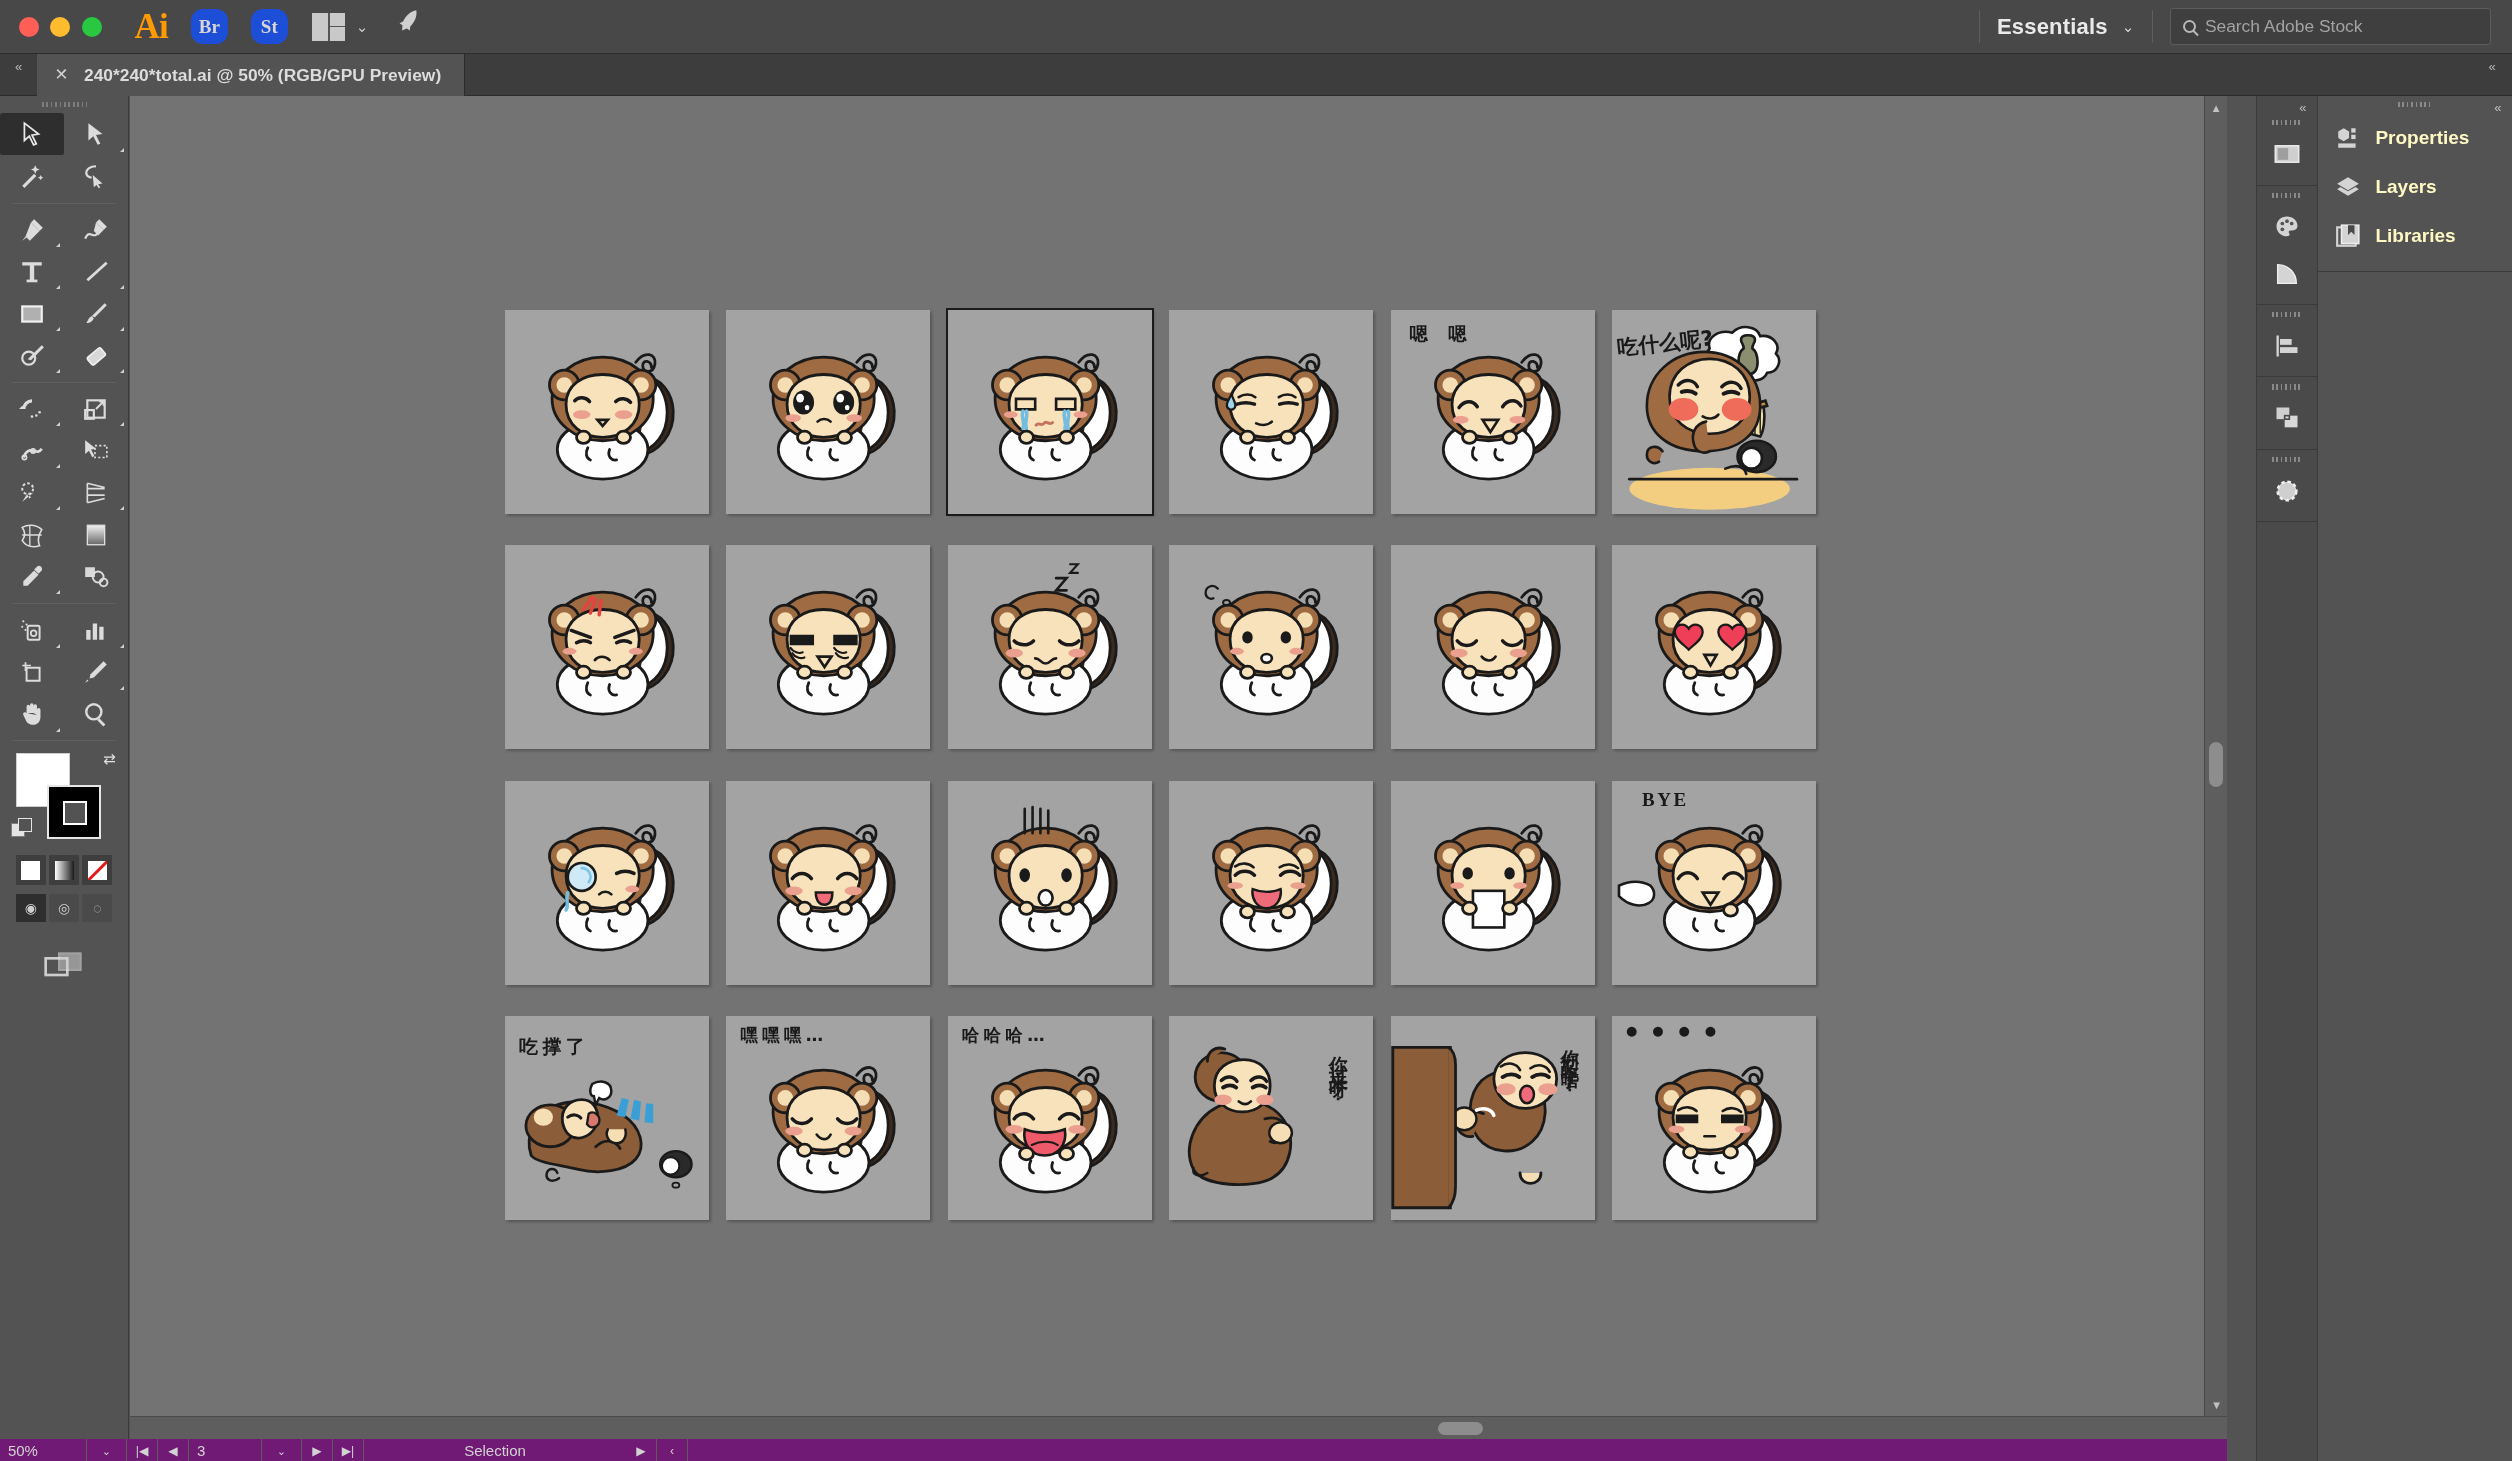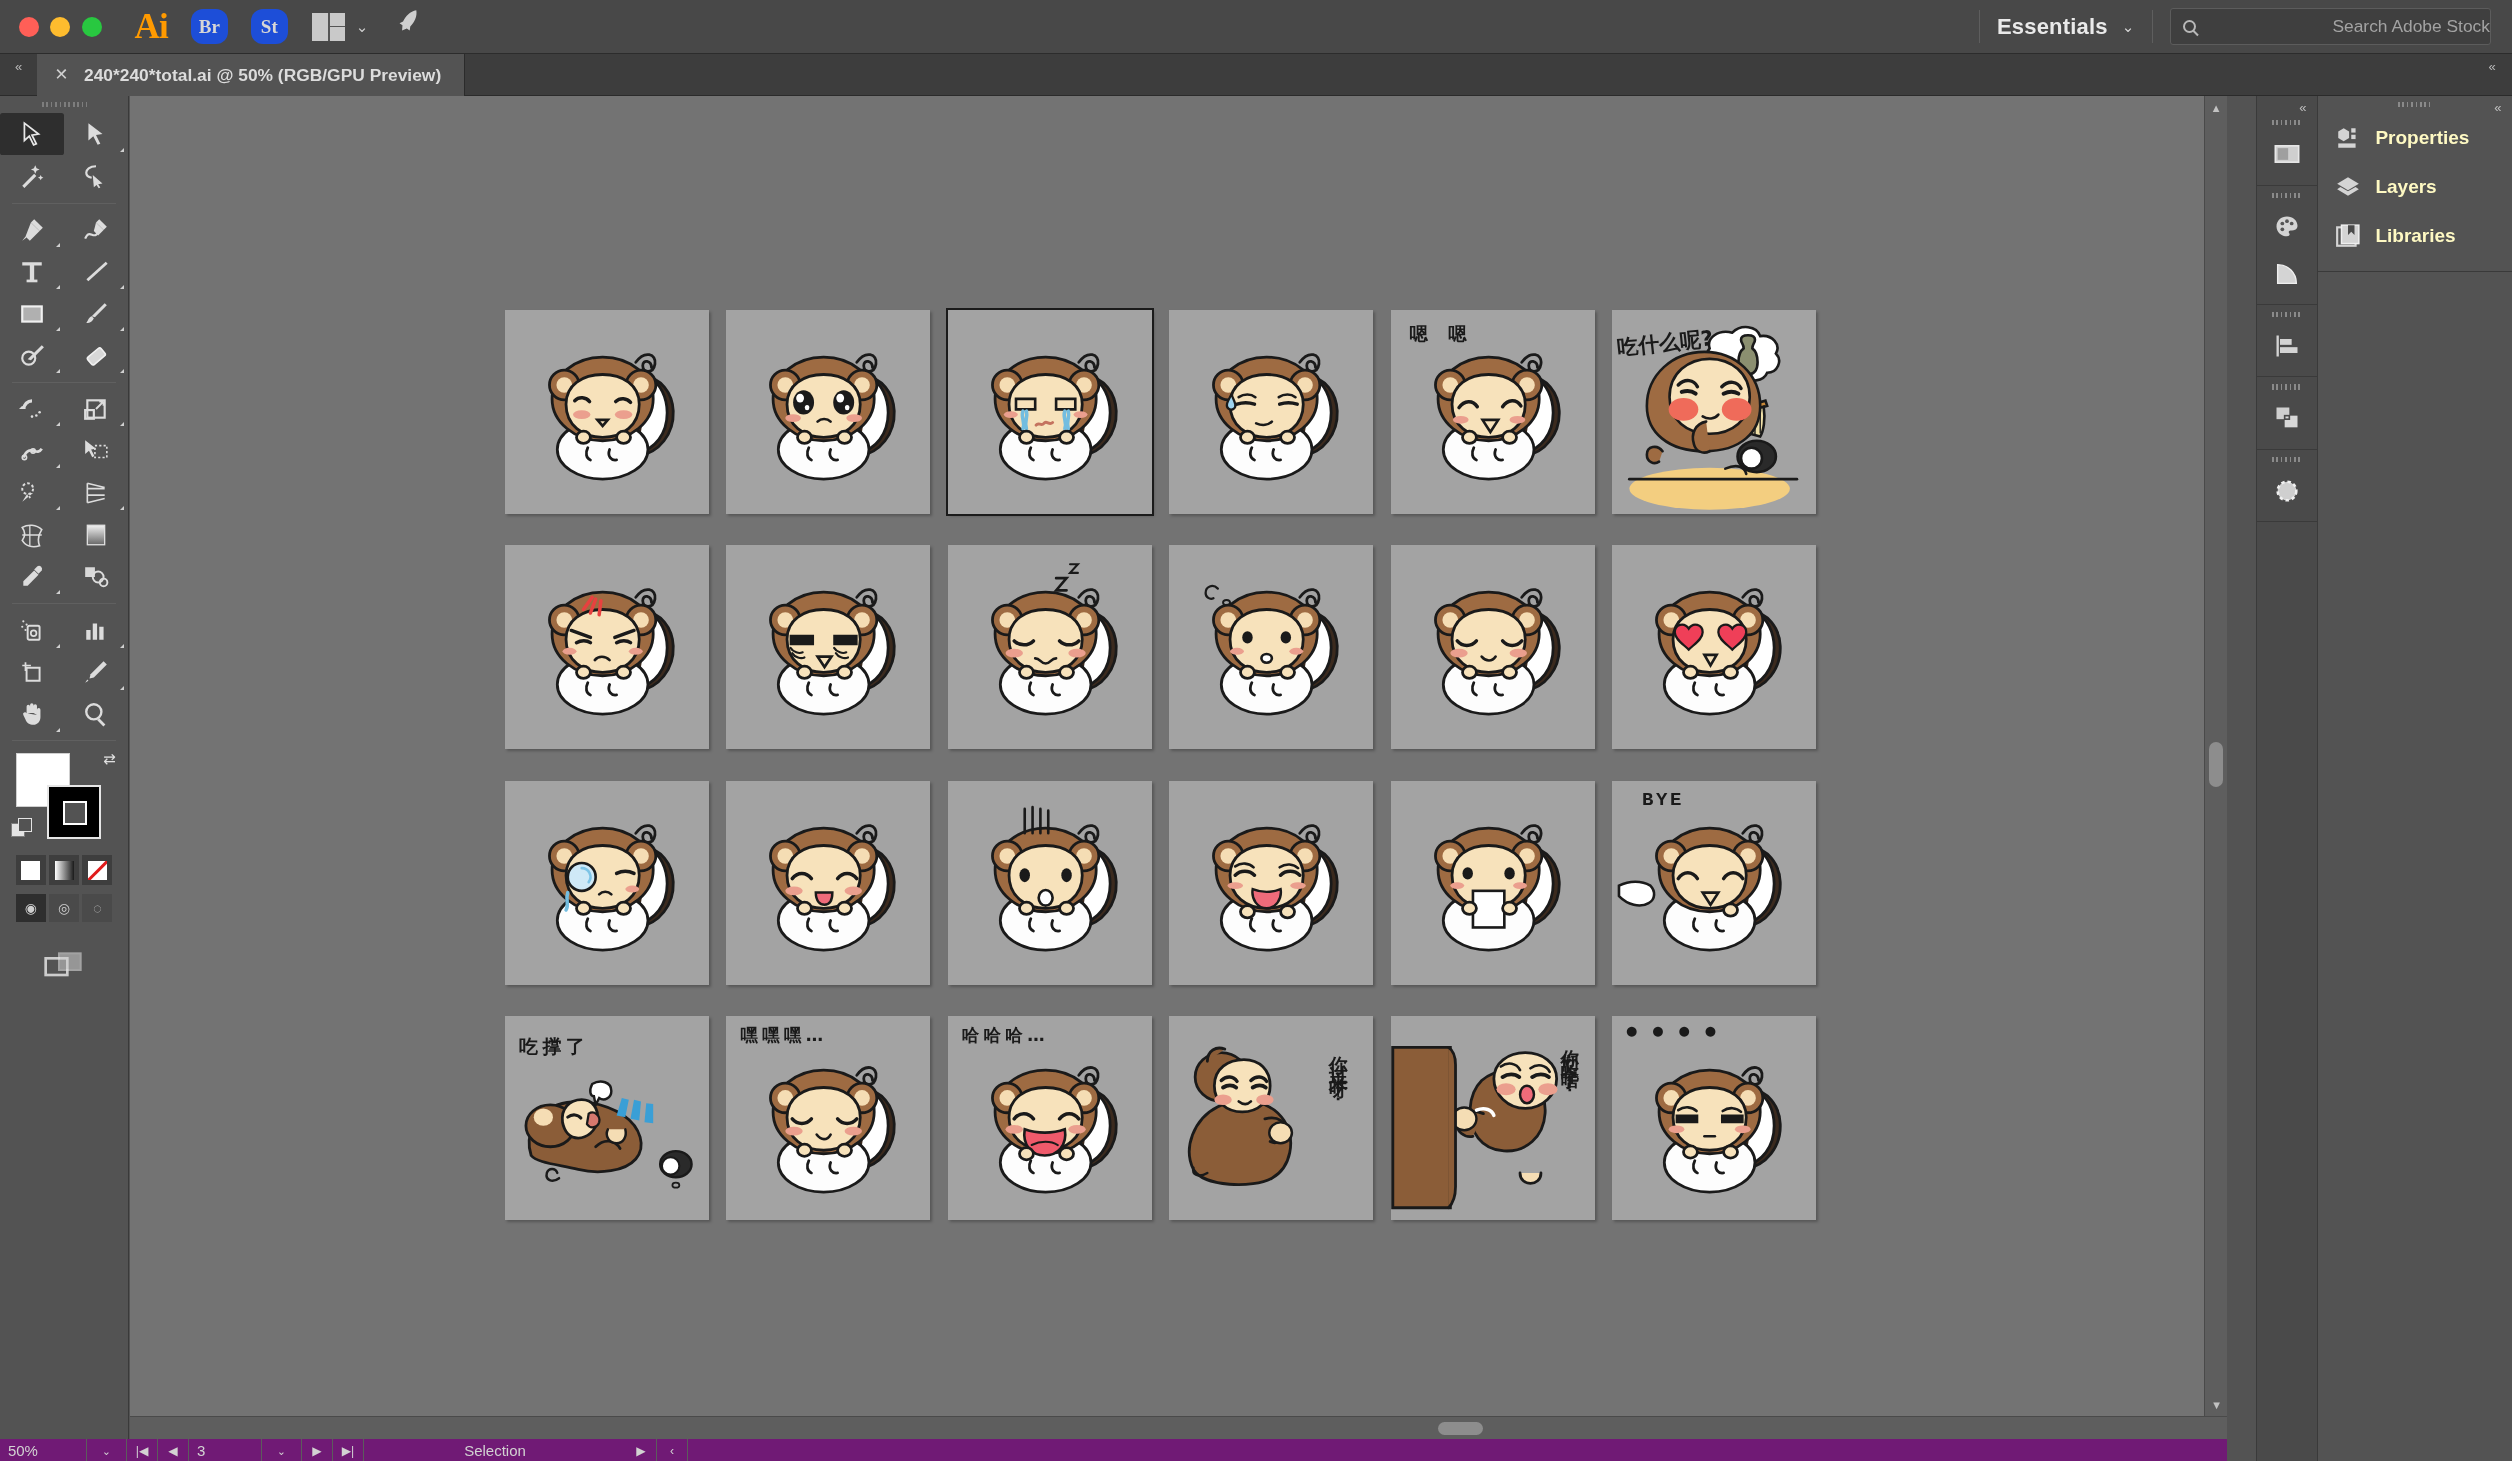--- a/index.html
+++ b/index.html
@@ -37,21 +37,21 @@
   .arrange .sq::before{content:"";position:absolute;left:15.7px;top:13px;width:17.4px;height:1.7px;background:#555;}
   .chev{color:#cfcfcf;font-size:15px;}
   .rocket{margin-left:26px;font-size:26px;color:#cfcfcf;transform:rotate(-10deg);}
 
   .tb-right{margin-left:auto;display:flex;align-items:center;padding-right:21px;}
   .vsep{width:0.9px;height:33px;background:#5e5e5e;margin:0 17.4px;}
   .essentials{color:#e9e9e9;font-size:22px;font-weight:bold;letter-spacing:0.2px;}
   .ess-chev{color:#d8d8d8;font-size:15px;margin-left:14px;}
   .stock{
     width:321px;height:37px;background:#3f3f3f;border:0.9px solid #5c5c5c;border-radius:3px;
-    display:flex;align-items:center;padding-left:12.2px;gap:8.7px;justify-content:space-between;
+    display:flex;align-items:center;padding-left:12.2px;gap:8.7px;
   }
   .stock-ph{color:#a3a3a3;font-size:17.4px;}
   .mag{width:13px;height:13px;border:2.2px solid #b8b8b8;border-radius:50%;position:relative;display:inline-block;}
   .mag::after{content:"";position:absolute;right:-5.2px;bottom:-3.5px;width:7px;height:2.2px;background:#b8b8b8;transform:rotate(45deg);}
 
   
   .tabbar{
     position:absolute;left:0;top:54px;width:2512px;height:42px;background:#3d3d3d;
     border-bottom:0.9px solid #2b2b2b;display:flex;align-items:stretch;
   }
@@ -914,21 +914,21 @@
           <ellipse cx="68" cy="86" rx="17" ry="17" fill="#9e6b42"></ellipse>
           <ellipse cx="156" cy="86" rx="17" ry="17" fill="#9e6b42"></ellipse>
           <ellipse cx="68" cy="86" rx="9" ry="9" fill="#f5ddb4" stroke="none"></ellipse>
           <ellipse cx="156" cy="86" rx="9" ry="9" fill="#f5ddb4" stroke="none"></ellipse>
           <path d="M70 108c0-22 19-34 42-34s42 12 42 34c0 24-19 38-42 38s-42-14-42-38z" fill="#f7e2bb"></path>
           <path d="M76 112c6-9 16-9 22 0M128 112c6-9 16-9 22 0" stroke-width="4"></path>
           <path d="M104 128h18l-9 14z" stroke-width="3"></path>
           <ellipse cx="136" cy="148" rx="8" ry="7" fill="#f7e2bb"></ellipse>
         </g>
           </svg>
-        <div class="cz" style="left:30px;top:8.7px;font-size:19px;letter-spacing:2.6px;font-family:Liberation Mono, monospace;">BYE</div>
+        <div class="cz" style="left:30px;top:8.7px;font-size:19px;letter-spacing:2.6px;font-family:Liberation Serif, serif;">BYE</div>
       </div>
 
       <div class="cell">
         <svg viewBox="0 0 234 234">
             <g stroke="#1a1a1a" stroke-width="3.2" fill="none" stroke-linecap="round">
           <path d="M100 64c18-2 26 8 24 18 12 2 18 14 16 24 14 2 20 14 12 24-6 8-20 10-30 4-4 10-22 12-30 2-12 6-26-2-26-14-12 0-16-14-6-20-6-12 8-22 22-18 4-14 14-20 18-20z" fill="#f6f6f6" stroke="none" opacity="0"></path>
           <path d="M30 160c-8-24 6-50 30-58 24-8 54-2 76 12 20 14 26 36 14 50-12 14-42 18-66 12-26-6-48-8-54-16z" fill="#8b5d38"></path>
           <ellipse cx="52" cy="126" rx="28" ry="24" fill="#8b5d38"></ellipse>
           <ellipse cx="44" cy="116" rx="11" ry="10" fill="#f5ddb4" stroke="none"></ellipse>
           <path d="M66 122c-2-16 8-26 22-26 12 0 20 10 18 24-2 12-12 20-22 20s-16-8-18-18z" fill="#f7e2bb"></path>

